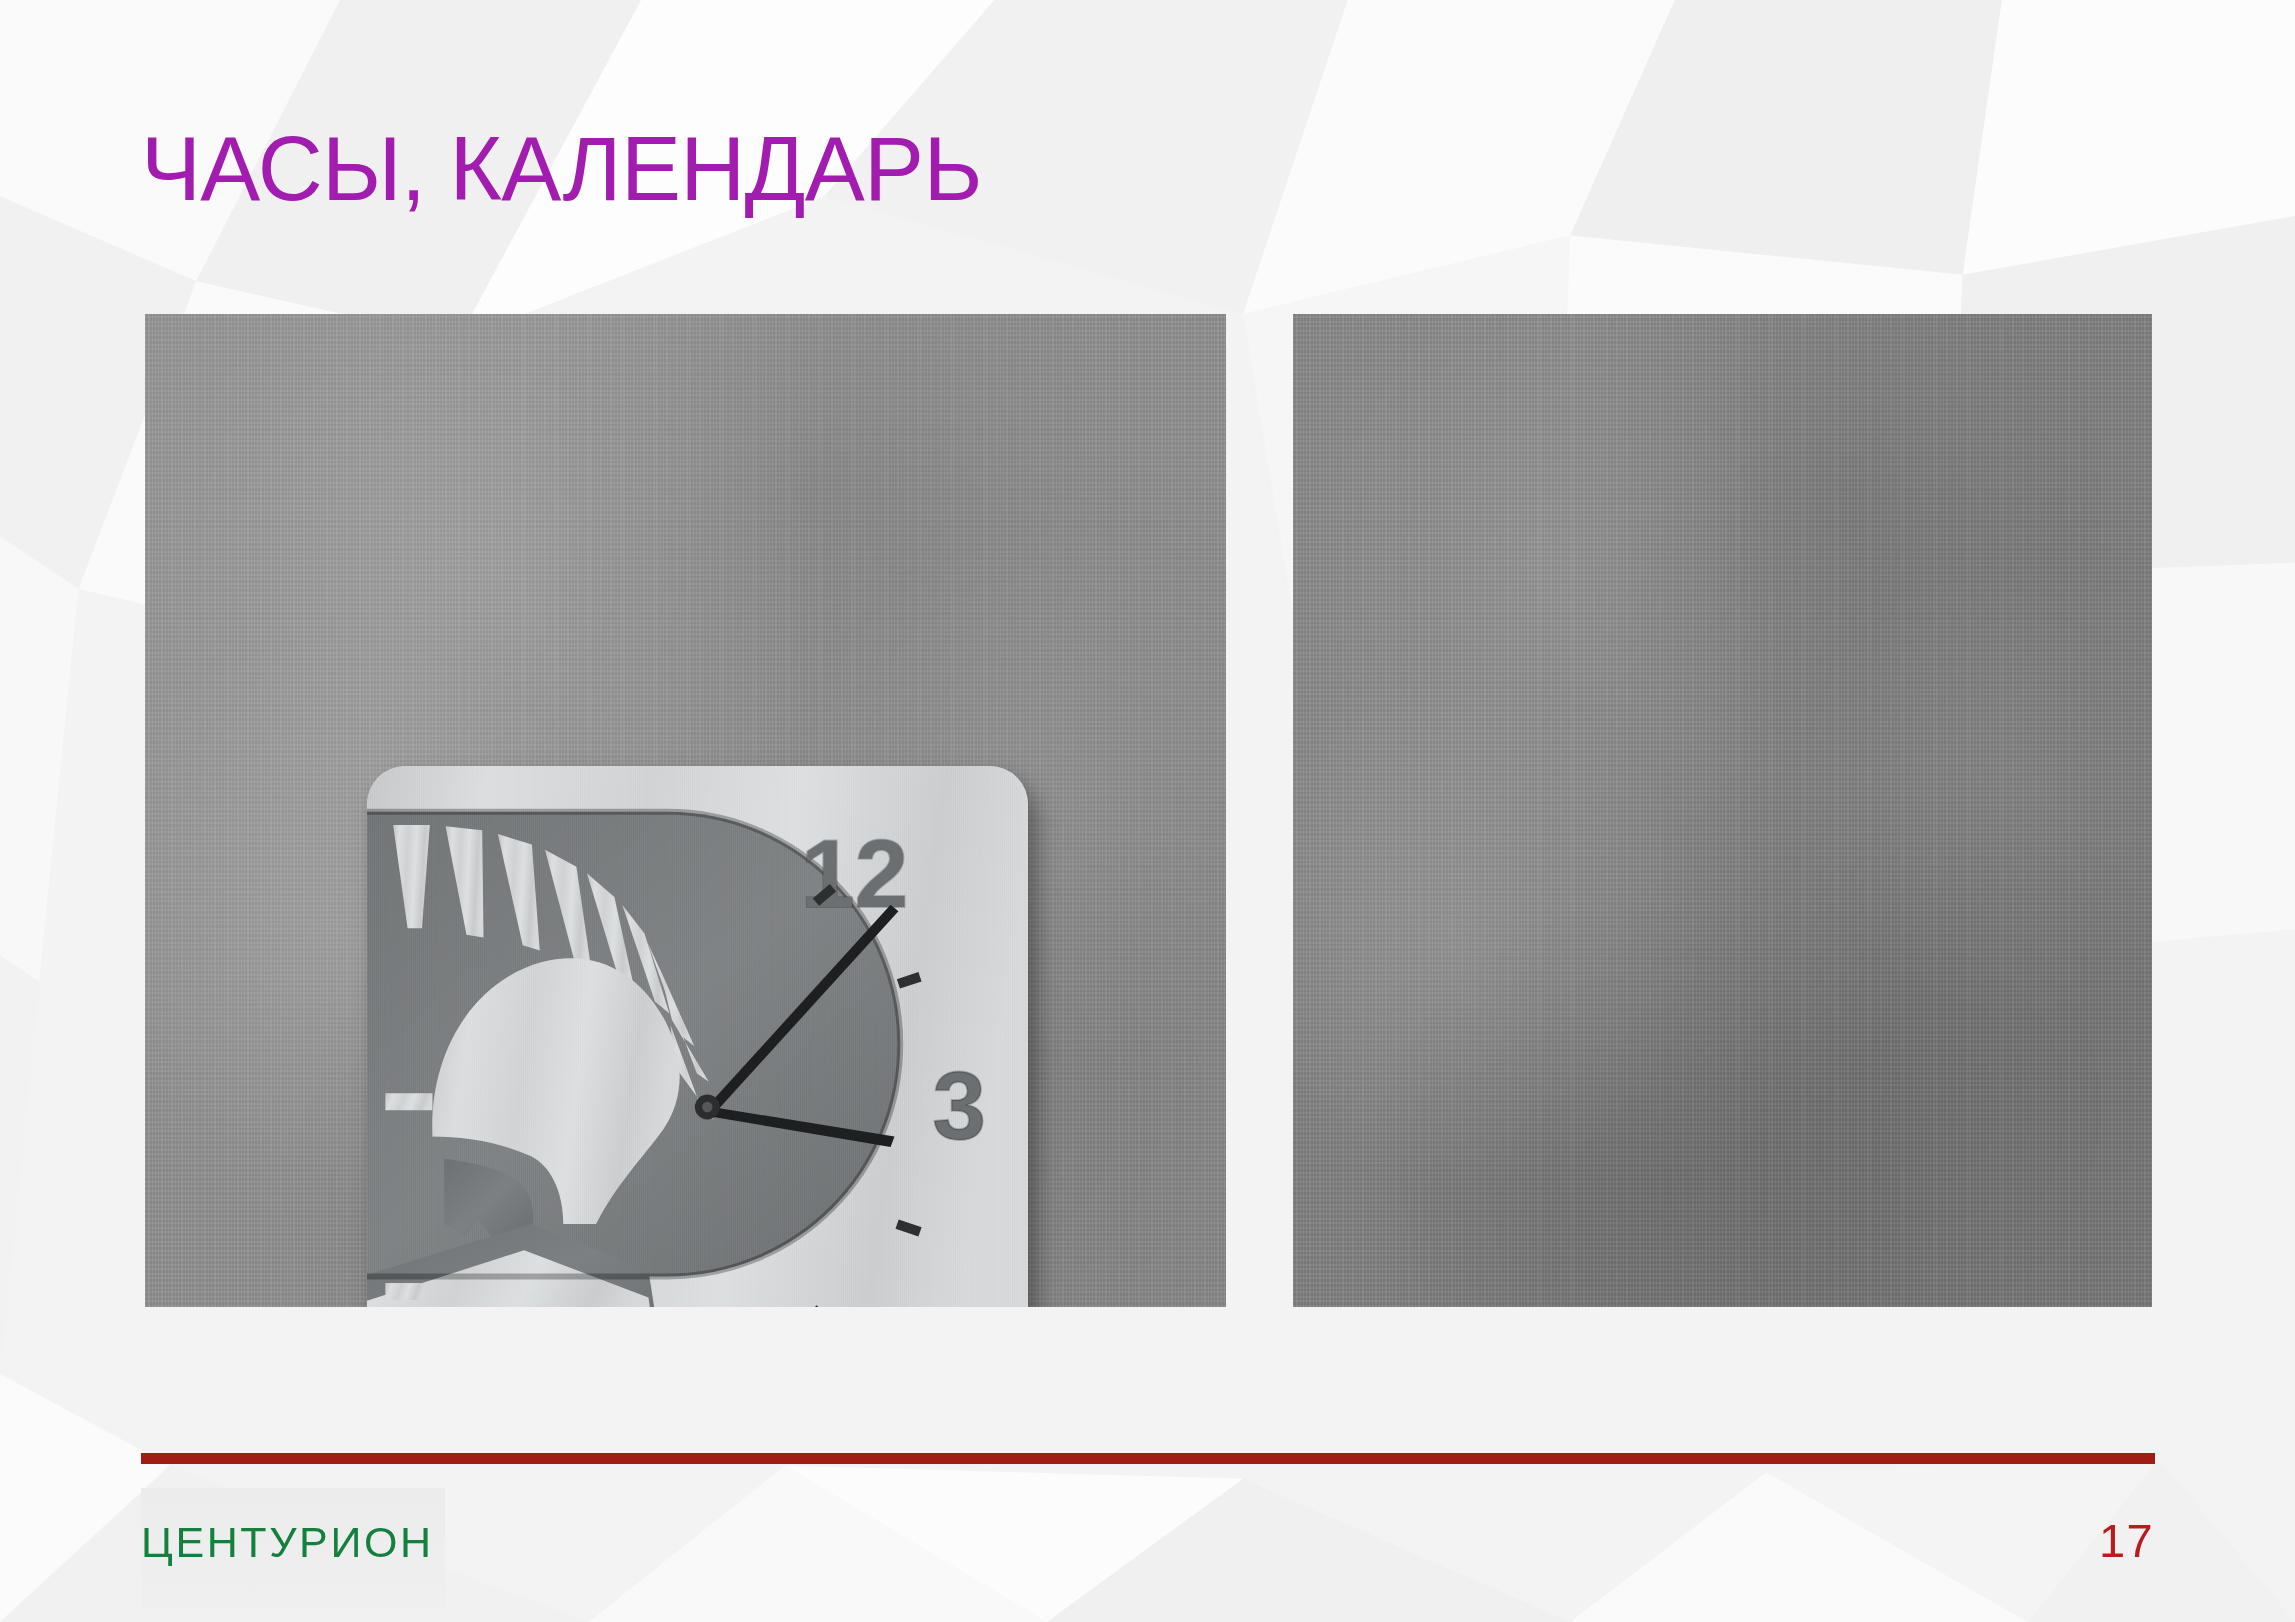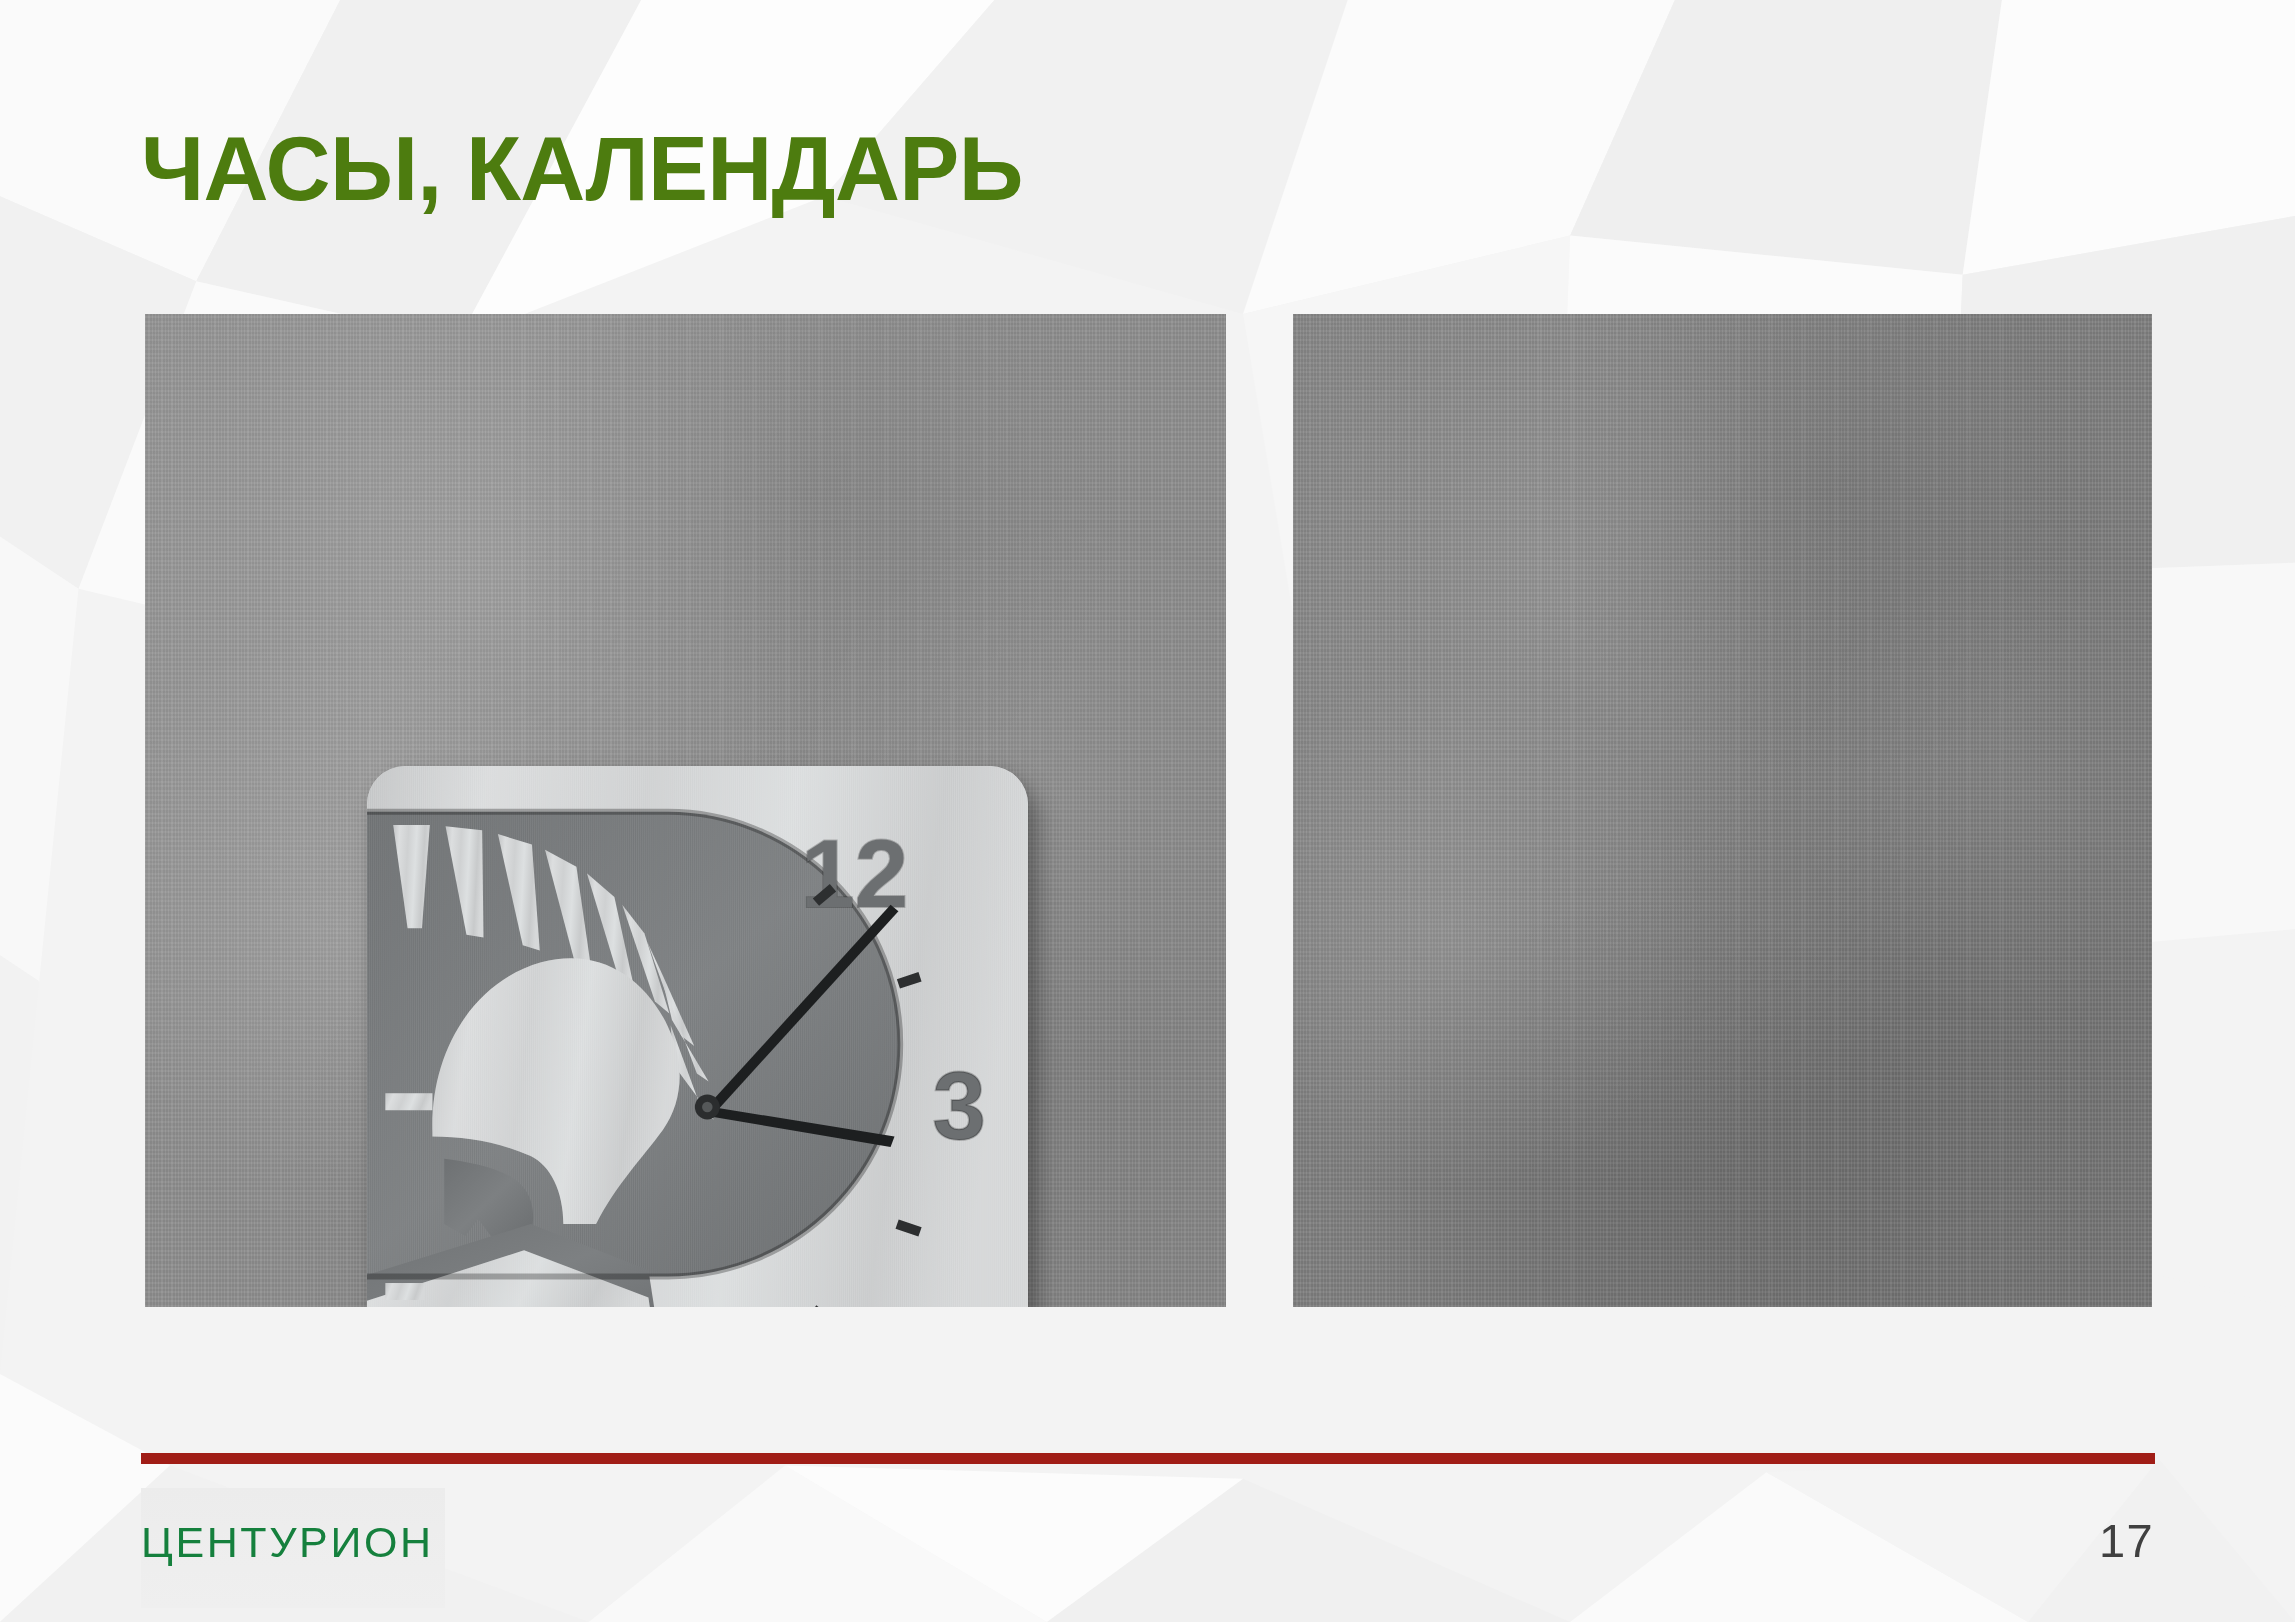--- a/index.html
+++ b/index.html
@@ -13,23 +13,23 @@
 
   
   .bg { position:absolute; inset:0; background:#f4f4f4; overflow:hidden; }
   .bg svg { width:100%; height:100%; display:block; }
 
   
   .title {
     position:absolute;
     left:141px; top:118px;
     font-size:90px;
-    font-weight:bold;
+    font-weight:normal;
     letter-spacing:-0.7px;
-    color:#4d7c0f;
+    color:#a21caf;
     white-space:nowrap;
   }
 
   
   .panel {
     position:absolute;
     overflow:hidden;
   }
   .panel-left  { left:145px;  top:314px; width:1081px; height:993px; }
   .panel-right { left:1293px; top:314px; width:859px; height:993px; }
@@ -101,21 +101,21 @@
     letter-spacing:2.6px;
     color:#15803d;
     white-space:nowrap;
   }
   .foot-page {
     position:absolute;
     right:141px; top:1513px;
     font-size:47px;
     font-weight:300;
     letter-spacing:1.3px;
-    color:#404040;
+    color:#b91c1c;
   }
 </style>
 </head>
 <body>
 
 <div class="bg">
   <svg viewBox="0 0 3508 2479" preserveAspectRatio="none">
     <rect width="3508" height="2479" fill="#f3f3f3"></rect>
     <g stroke="none">
       <polygon points="0,0 520,0 300,430 0,300" fill="#fafafa"></polygon>

